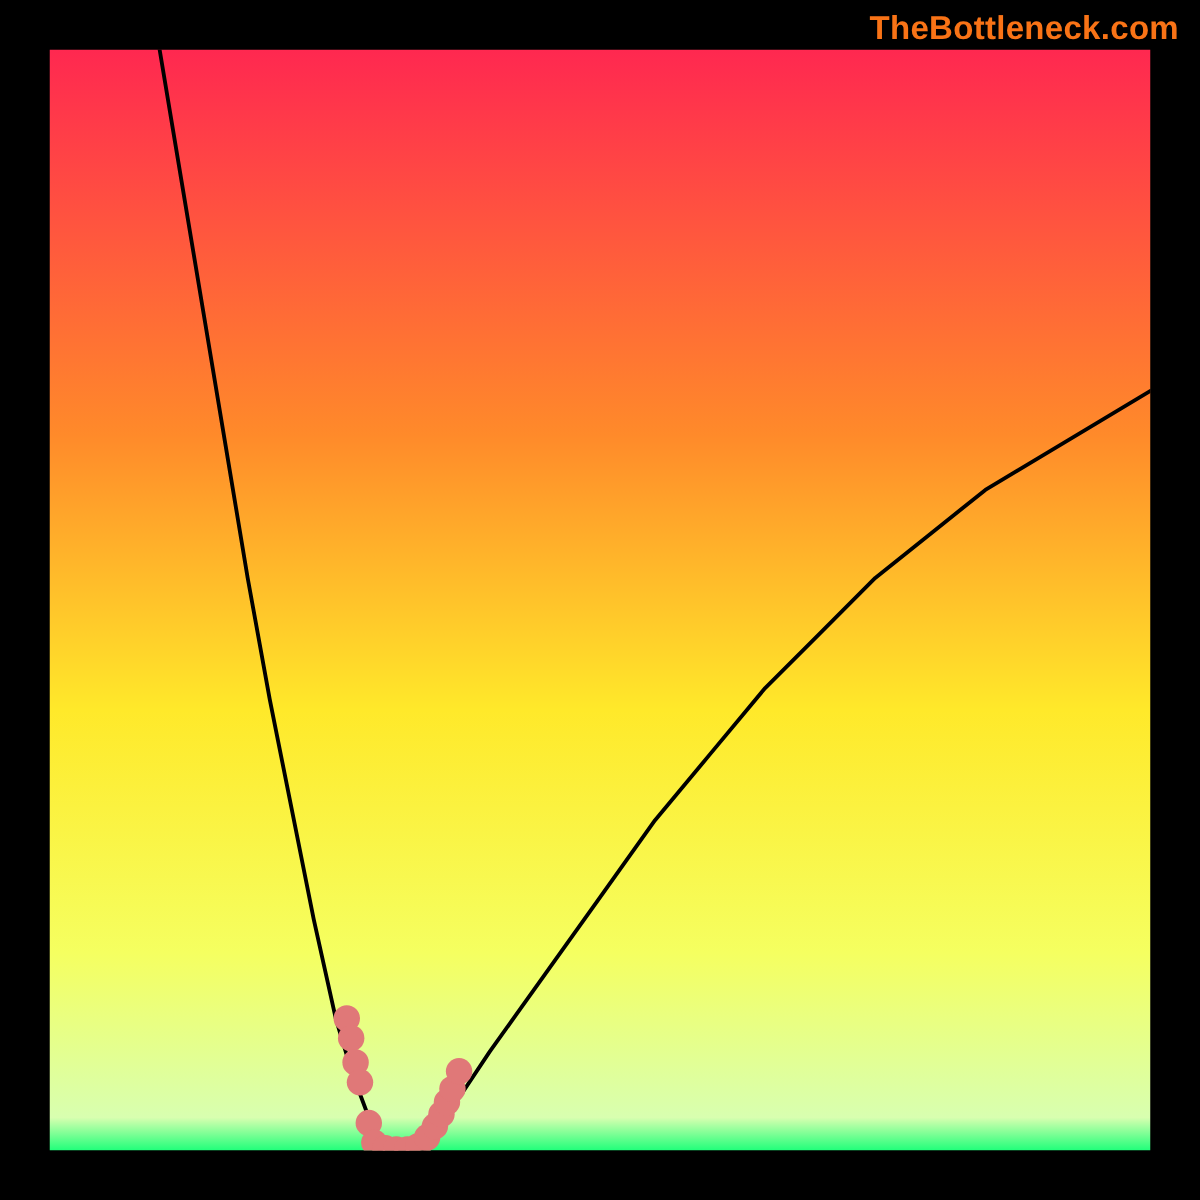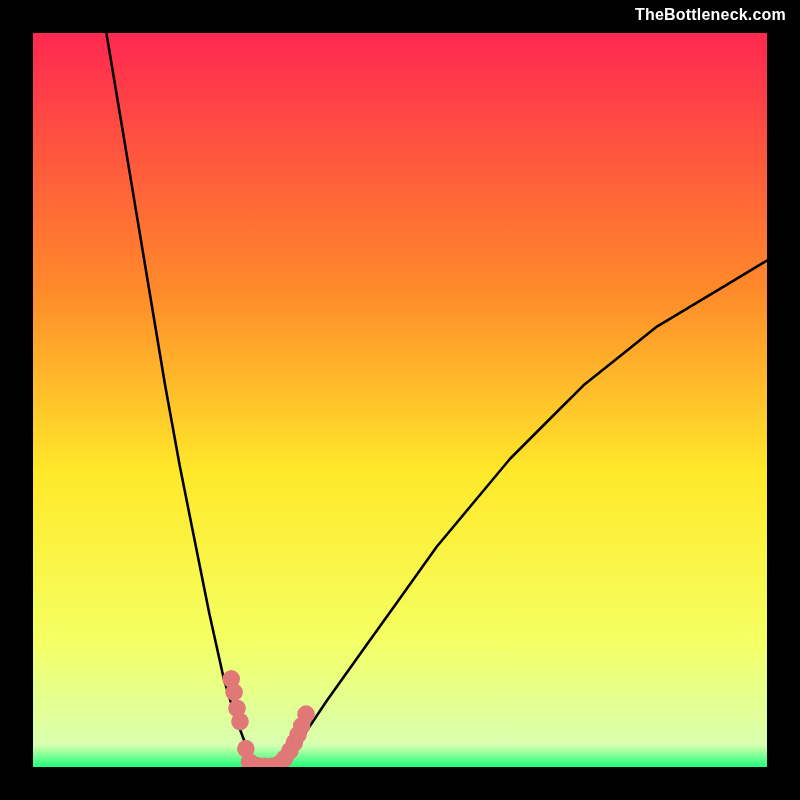--- a/index.html
+++ b/index.html
@@ -14,22 +14,22 @@
   .frame {
     position: relative;
     width: 800px;
     height: 800px;
     background: #000;
   }
   .watermark {
     position: absolute;
     top: 6px;
     right: 14px;
-    color: #ffffff;
-    font-size: 16px;
+    color: #f97316;
+    font-size: 22px;
     font-weight: 600;
     letter-spacing: 0.2px;
     user-select: none;
   }
   .plot-wrap {
     position: absolute;
     left: 33px;
     top: 33px;
     width: 734px;
     height: 734px;

